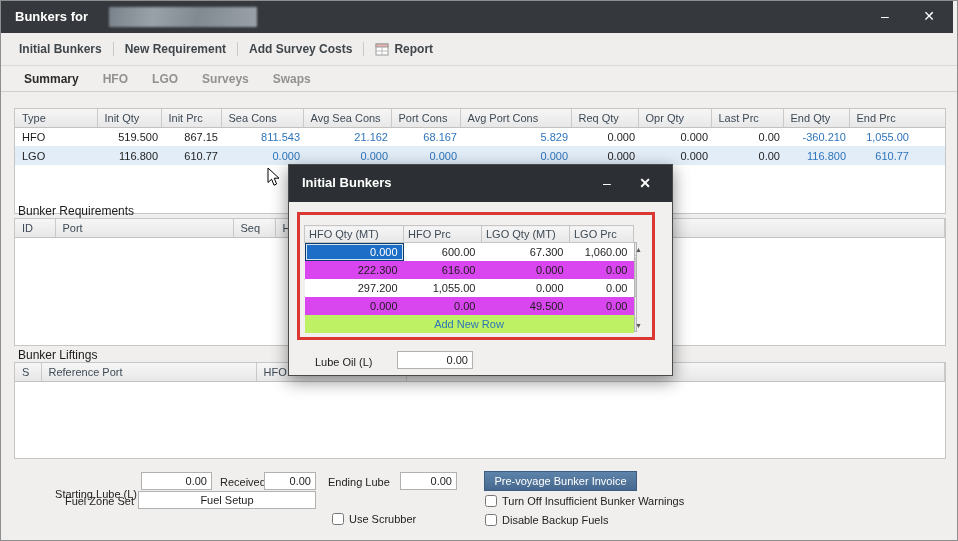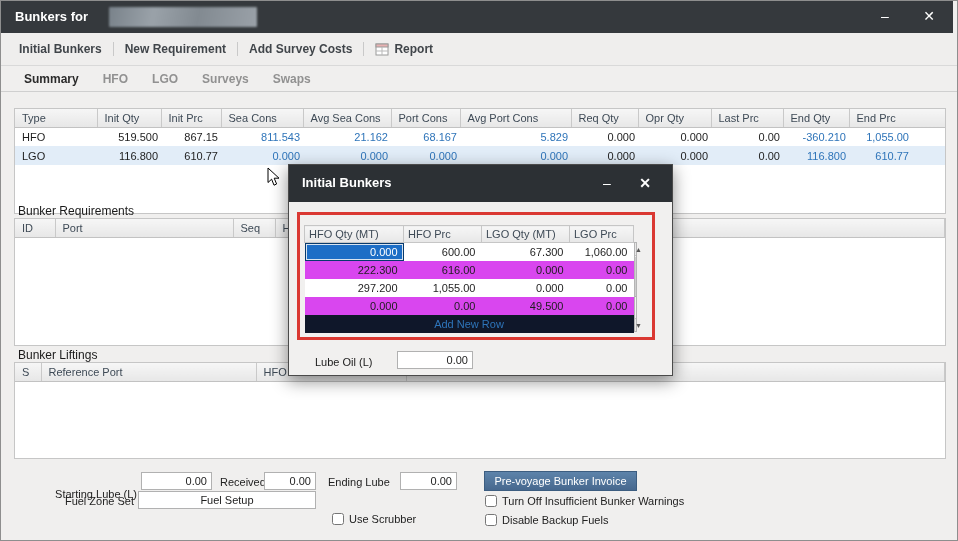--- a/index.html
+++ b/index.html
@@ -74,21 +74,21 @@
   .red-box { position:absolute; left:8px; top:47px; width:358px; height:128px;
     border:3px solid #da3832; padding:10px 15px 0 4px; }
   .dlg-grid { display:flex; align-items:flex-start; }
   table.dlg-table { width:329px; table-layout:fixed; border-collapse:collapse; font-size:11px; }
   .dlg-table th { background:linear-gradient(#f6f6f6,#e7e7e7); border:1px solid #c6c6c6; border-left:none;
     color:#3e4a56; font-weight:400; text-align:left; padding:1px 4px; height:17px; white-space:nowrap; }
   .dlg-table th:first-child { border-left:1px solid #c6c6c6; }
   .dlg-table td { height:18px; padding:1px 6px; text-align:right; color:#1d1d1d; background:#fff; white-space:nowrap; }
   .dlg-table tr.alt td { background:#d946ef; }
   .dlg-table td.sel { background:#1d6ec6; color:#fff; box-shadow:inset 0 0 0 1px #083a6d, inset 0 0 0 2px #d8e4f0; }
-  .dlg-table td.addrow { text-align:center; color:#2e74b9; background:#0f172a; cursor:default; }
+  .dlg-table td.addrow { text-align:center; color:#2e74b9; background:#bef264; cursor:default; }
 
   .sbar { width:15px; height:90px; margin-top:17px; border:1px solid #b5b5b5; background:#f2f2f2; position:relative; }
   .sbar .up, .sbar .down { position:absolute; left:0; right:0; height:13px; background:#e9e9e9;
     font-size:7px; line-height:13px; text-align:center; color:#555; cursor:default; }
   .sbar .up { top:0; border-bottom:1px solid #c5c5c5; }
   .sbar .down { bottom:0; border-top:1px solid #c5c5c5; }
   .sbar .thumb { position:absolute; top:14px; left:0; right:0; height:40px; background:#cfcfcf; border-bottom:1px solid #b0b0b0; }
 
   .dlg-lube-label { position:absolute; left:26px; top:191px; font-size:11px; color:#1a1a1a; }
   .dlg-lube-input { left:108px; top:186px; width:76px; height:18px; }

